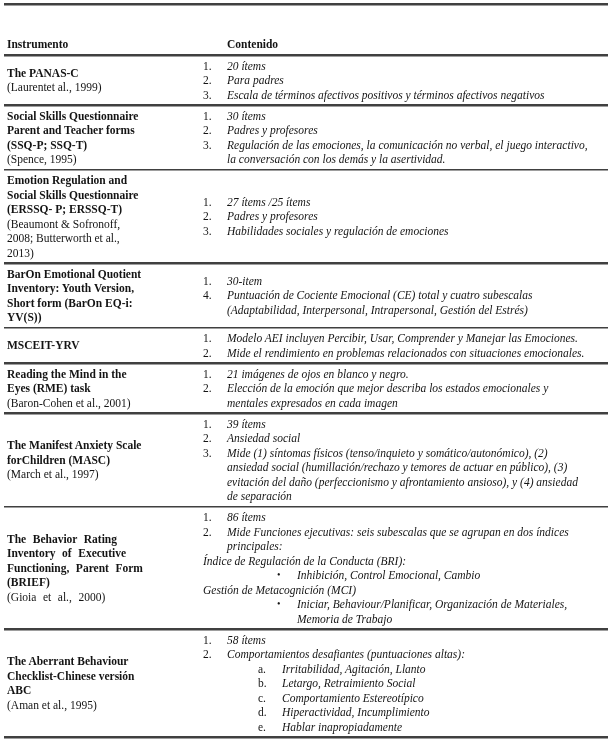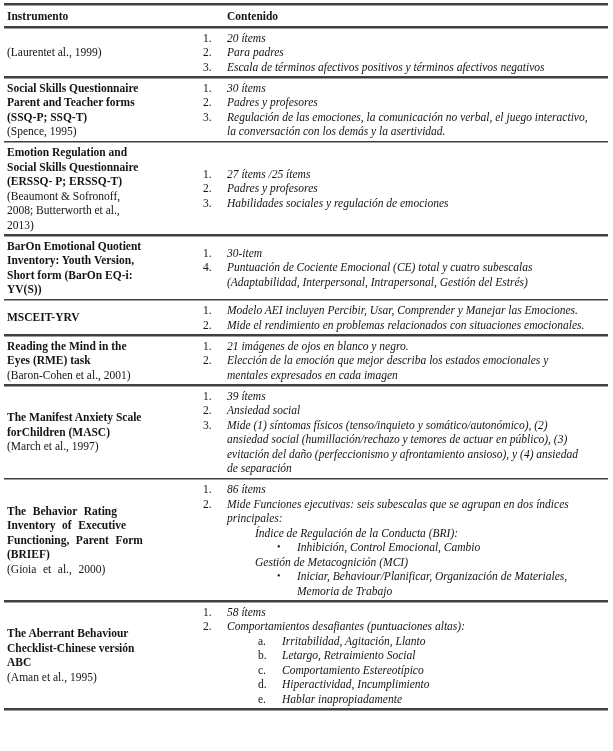--- a/index.html
+++ b/index.html
@@ -5,32 +5,32 @@
   html,body{margin:0;padding:0;}
   body{
     width:613px;height:751px;overflow:hidden;background:#ffffff;
     font-family:"Liberation Serif","DejaVu Serif",serif;
     font-size:11.5px;line-height:14.5px;color:#141414;
     -webkit-font-smoothing:antialiased;
   }
   .table{margin:3px 5px 0 4px;}
   .sep{height:2.5px;background:linear-gradient(#404040 0 58%,#9e9e9e 58% 100%);}
   .row{display:grid;grid-template-columns:199px 1fr;align-items:center;padding:2px 0;}
-  .row.header{padding:3px 0;font-weight:bold;}
+  .row.header{padding:3px 0;font-weight:bold;margin-top:28px;}
   .cell-left{padding-left:3px;padding-right:8px;}
   .cell-right{padding-right:18px;}
   .hdr-right{margin-left:24px;display:inline-block;}
   .iline{min-height:14.5px;}
   .iline.b{font-weight:bold;}
   .iline.j{word-spacing:0.32em;}
   .item{display:flex;align-items:flex-start;}
   .marker{flex:0 0 24px;}
   .itext{flex:1;font-style:italic;}
   .child{display:flex;align-items:flex-start;}
-  .child.heading{margin-left:52px;}
+  .child.heading{}
   .child.bullet{margin-left:74px;}
   .child.bullet .bmark{flex:0 0 20px;font-size:10px;}
   .child.letter{margin-left:55px;}
 </style>
 </head>
 <body>
 
 <div class="table">
   <div class="sep"></div>
   <div class="row header">
@@ -38,20 +38,21 @@
       <span>Instrumento</span>
     </div>
     <div class="cell-right">
       <span class="hdr-right">Contenido</span>
     </div>
   </div>
   <div id="rows">
       <div class="sep"></div>
       <div class="row">
         <div class="cell-left">
+          <div class="iline b">The PANAS-C</div>
           <div class="iline">(Laurentet al., 1999)</div>
         </div>
         <div class="cell-right">
           <div class="item">
             <span class="marker">1.</span>
             <span class="itext">20 ítems</span>
           </div>
           <div class="item">
             <span class="marker">2.</span>
             <span class="itext">Para padres</span>

